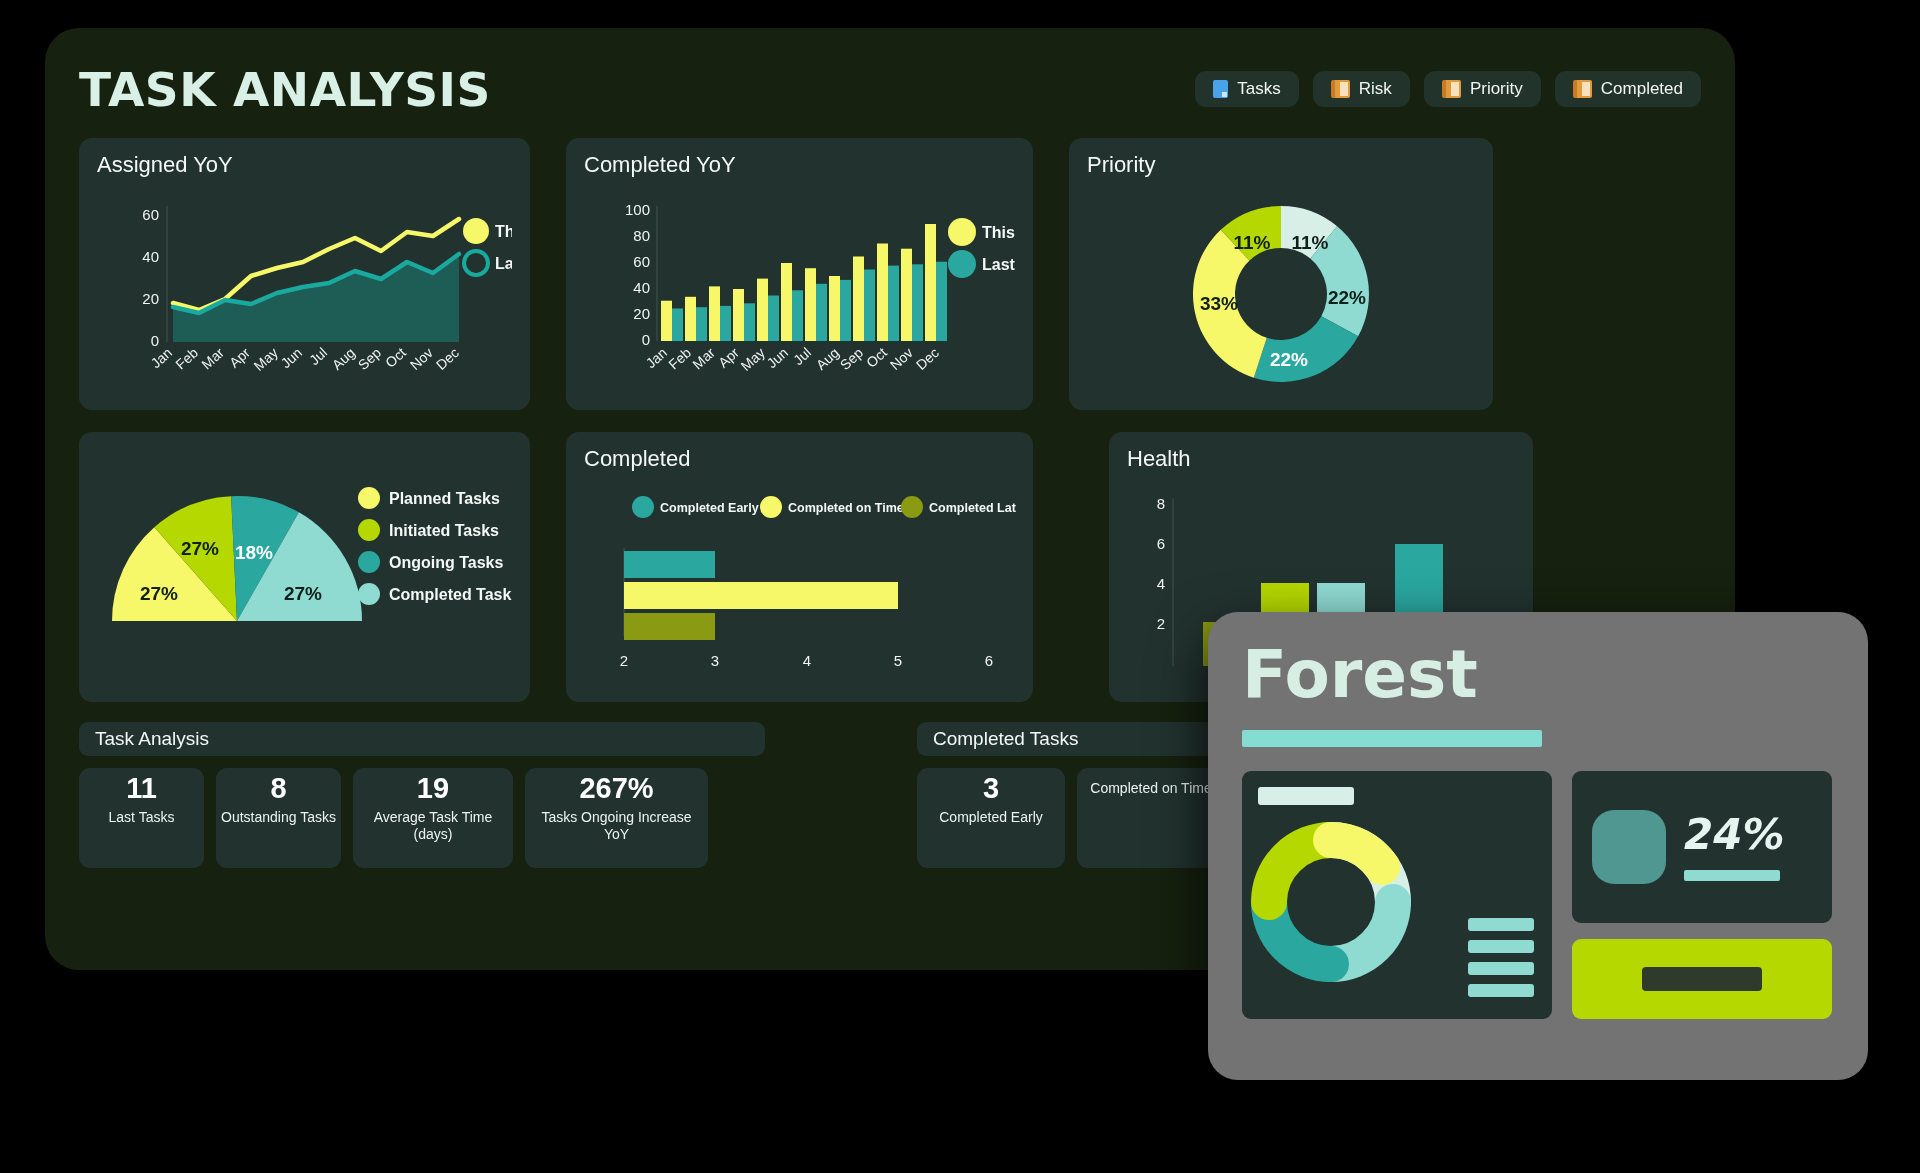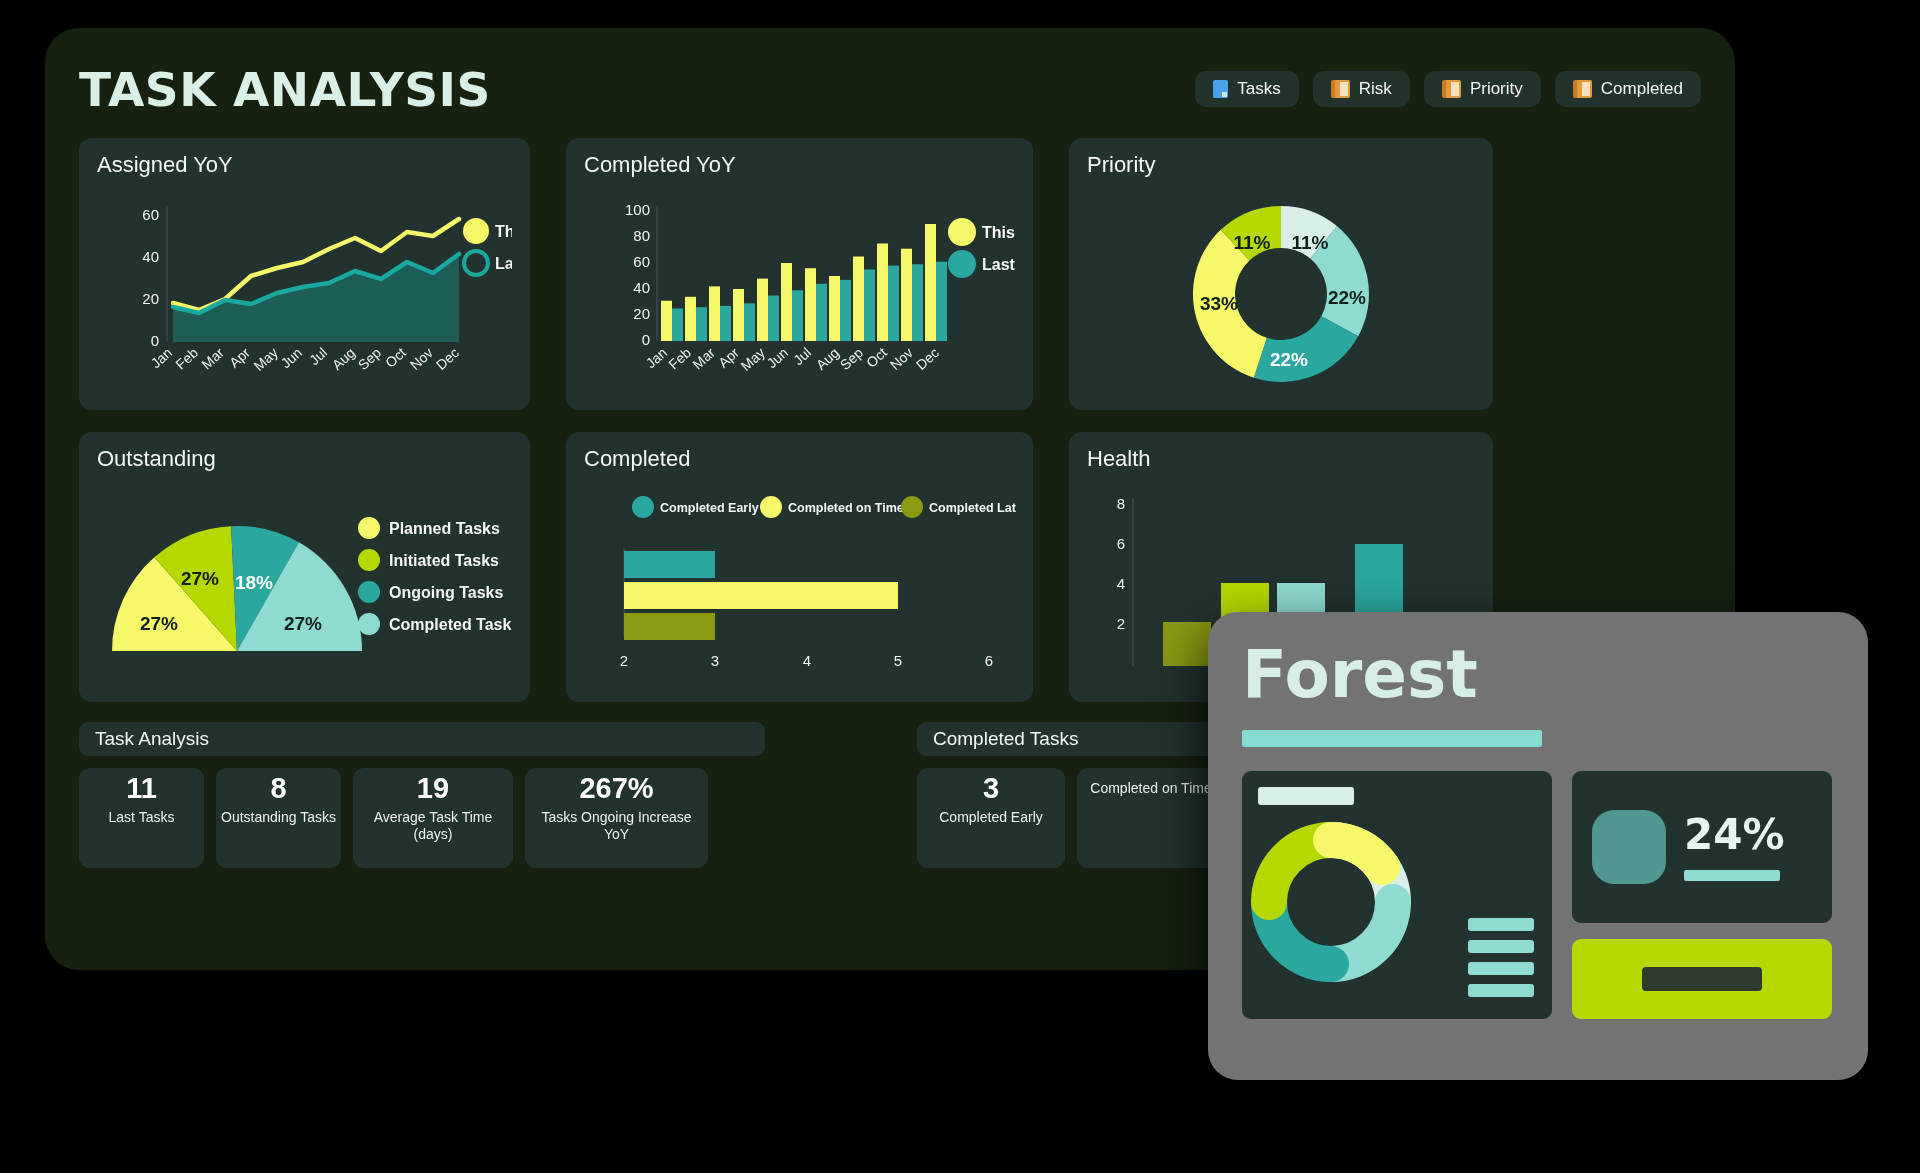--- a/index.html
+++ b/index.html
@@ -37,21 +37,21 @@
   }
   .card-title{color:#f4f8f6;font-size:22px;margin:0 0 4px 0;}
 
   .row1 .c1{width:451px;height:272px;}
   .row1 .c2{width:467px;height:272px;}
   .row1 .c3{width:424px;height:272px;}
 
   .row2{margin-top:22px;}
   .row2 .c1{width:451px;height:270px;}
   .row2 .c2{width:467px;height:270px;}
-  .row2 .c3{width:424px;height:270px;}
+  .row2 .c3{width:424px;height:270px;margin-left:40px;}
 
   
   .axis-lbl{fill:#f0f4f2;font-size:15px;font-family:"Liberation Sans",sans-serif;}
   .axis-lbl-sm{fill:#f0f4f2;font-size:14px;font-family:"Liberation Sans",sans-serif;}
   .legend-txt{fill:#f4f8f6;font-size:16px;font-weight:bold;font-family:"Liberation Sans",sans-serif;}
   .legend-txt-sm{fill:#f4f8f6;font-size:12.5px;font-weight:bold;font-family:"Liberation Sans",sans-serif;}
   .slice-lbl{font-size:19px;font-weight:bold;font-family:"Liberation Sans",sans-serif;}
   .slice-lbl-d{fill:#10201b;}
   .slice-lbl-l{fill:#ffffff;}
 
@@ -79,21 +79,21 @@
     padding:30px 34px;box-sizing:border-box;
   }
   .forest-title{
     color:#d6eee4;font-size:66px;font-weight:bold;line-height:1;margin:0;
     font-family:"DejaVu Sans",sans-serif;
   }
   .forest-rule{background:#85dcd2;height:17px;border-radius:2px;margin-top:22px;width:300px;}
   .forest-body{display:flex;gap:20px;margin-top:24px;}
   .f-left{background:#22322e;border-radius:9px;width:310px;height:248px;position:relative;padding:16px;box-sizing:border-box;}
   .f-right{display:flex;flex-direction:column;gap:16px;}
-  .f-stat{background:#22322e;border-radius:9px;width:260px;height:152px;display:flex;align-items:center;gap:18px;padding:0 20px;box-sizing:border-box;}
+  .f-stat{background:#22322e;border-radius:9px;width:260px;height:152px;display:flex;align-items:center;gap:18px;padding:0 20px;box-sizing:border-box;font-style:italic;}
   .f-sq{width:74px;height:74px;border-radius:22px;background:#4f9790;}
   .f-pct{color:#e6f5ef;font-size:42px;font-weight:bold;line-height:1;font-family:"DejaVu Sans",sans-serif;}
   .f-underline{background:#8fdbd2;height:11px;border-radius:2px;width:96px;margin-top:14px;}
   .f-cta{background:#b5d900;border-radius:9px;width:260px;height:80px;display:flex;align-items:center;justify-content:center;}
   .f-cta-inner{background:#2e3a2c;width:120px;height:24px;border-radius:4px;}
   .f-chip{background:#d8efe7;height:18px;width:96px;border-radius:3px;}
   .f-bars{position:absolute;right:18px;bottom:22px;display:flex;flex-direction:column;gap:9px;}
   .f-bar{background:#8fdbd2;height:13px;width:66px;border-radius:3px;}
 </style>
 </head>
@@ -245,21 +245,20 @@
             <text class="slice-lbl slice-lbl-d" x="-62" y="16" text-anchor="middle">33%</text>
             <text class="slice-lbl slice-lbl-d" x="-29" y="-45" text-anchor="middle">11%</text>
           </g>
         </svg>
       </div>
     </div>
 
     <div class="grid row2">
 
       <div class="card c1">
-        <div class="card-title">Outstanding</div>
         <svg width="415" height="218" viewBox="0 0 415 218">
           <g transform="translate(140,175)">
 
             <path d="M-125,0 A125,125 0 0,1 -82.64,-93.80 L0,0 Z" fill="#f7f76a"></path>
             <path d="M-82.64,-93.80 A125,125 0 0,1 -5.90,-124.86 L0,0 Z" fill="#b5d900"></path>
             <path d="M-5.90,-124.86 A125,125 0 0,1 61.88,-108.69 L0,0 Z" fill="#2aa8a0"></path>
             <path d="M61.88,-108.69 A125,125 0 0,1 125,0 L0,0 Z" fill="#8fdbd2"></path>
             <text class="slice-lbl slice-lbl-d" x="-78" y="-21" text-anchor="middle">27%</text>
             <text class="slice-lbl slice-lbl-d" x="-37" y="-66" text-anchor="middle">27%</text>
             <text class="slice-lbl slice-lbl-l" x="17" y="-62" text-anchor="middle">18%</text>

